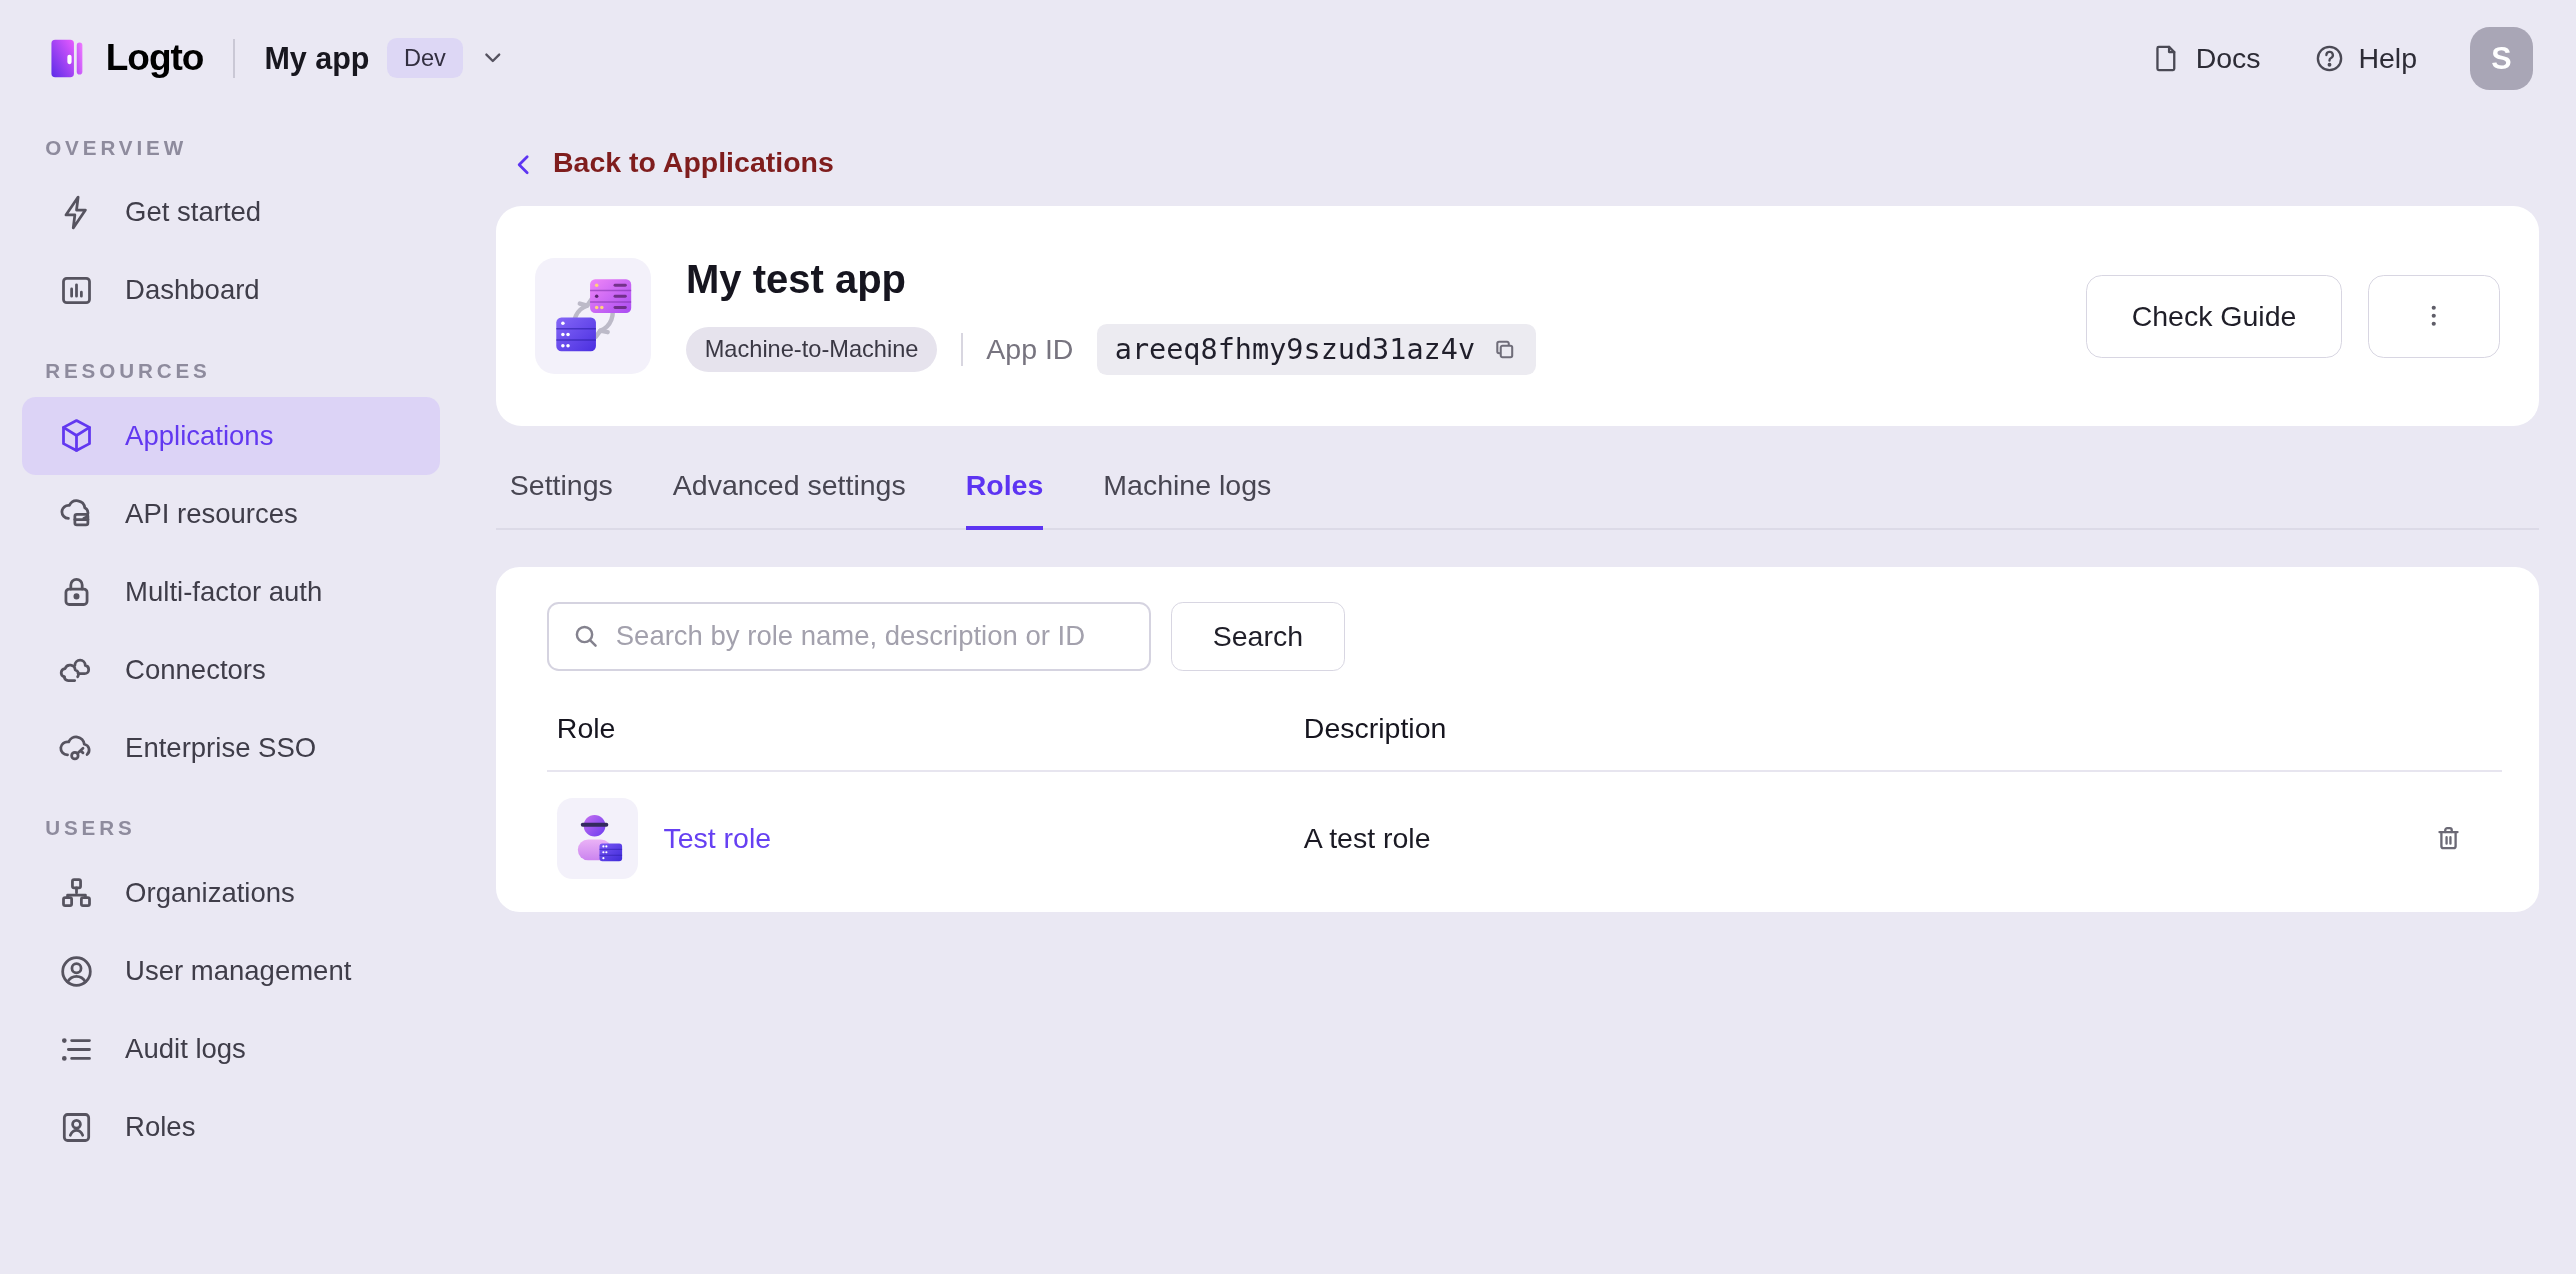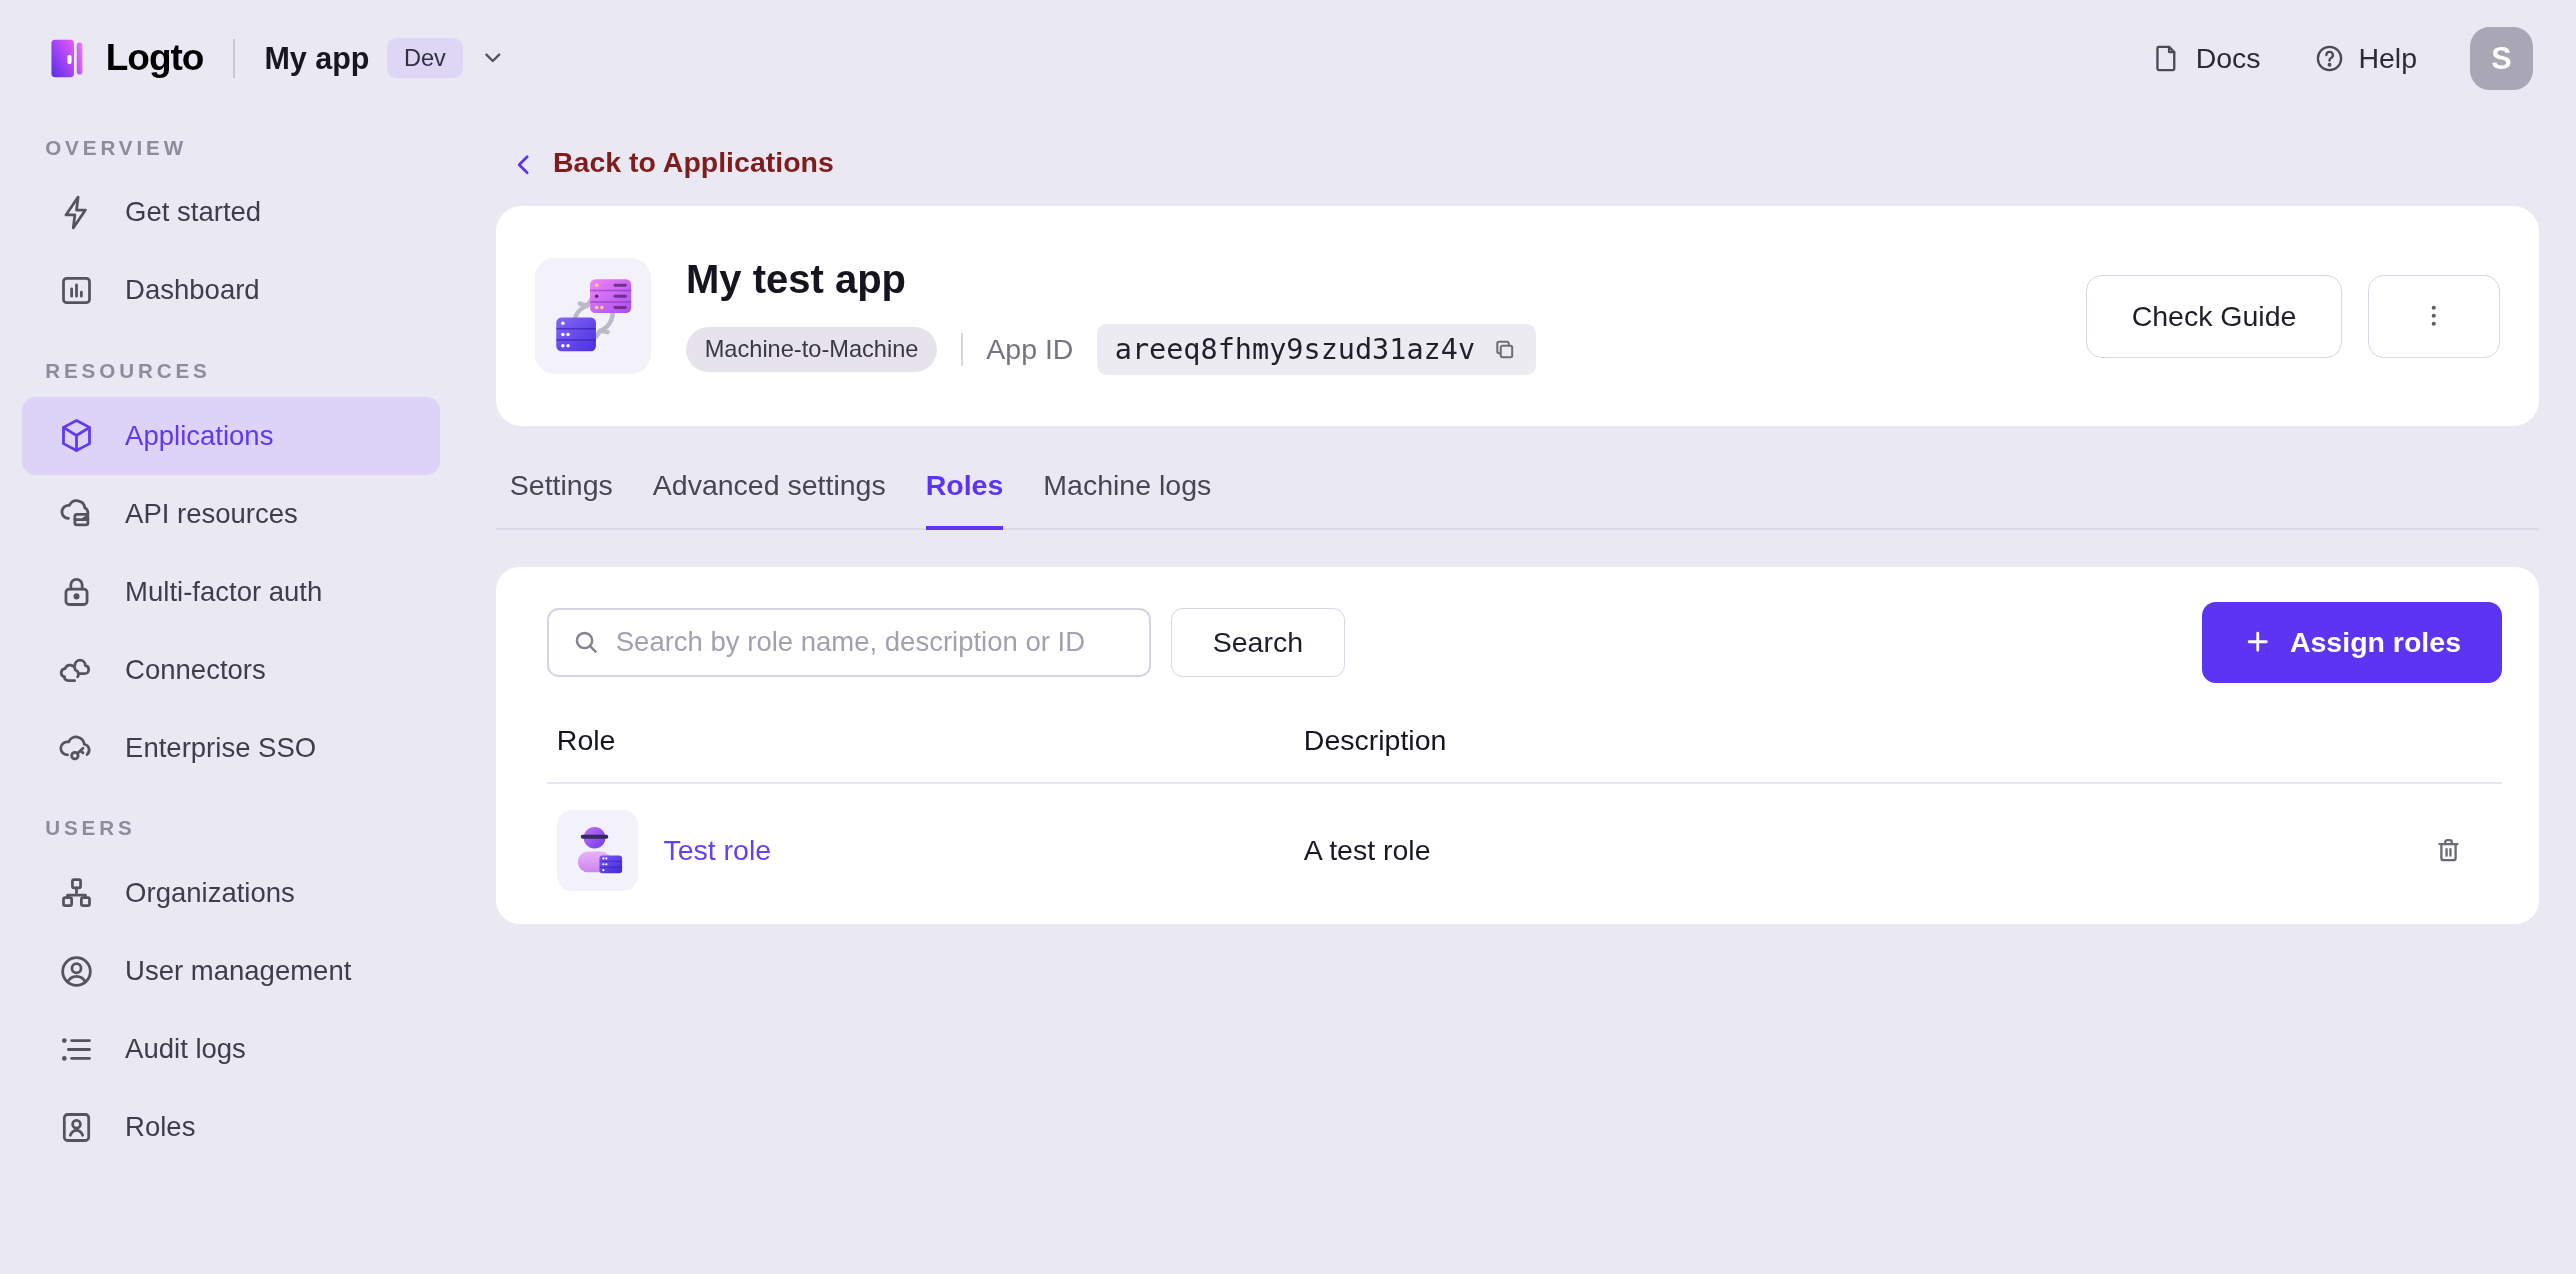--- a/index.html
+++ b/index.html
@@ -62,21 +62,21 @@
                 border-radius:9.8px; padding:8.8px 17.7px; cursor:pointer; }
   .appid-value { font-family:"DejaVu Sans Mono", monospace; font-size:28.5px; color:#201f2b; }
   .app-actions { margin-left:auto; display:flex; align-items:center; gap:25.6px; }
   .btn { display:flex; align-items:center; justify-content:center; cursor:pointer;
          border:1px solid #d8d6e2; background:#fff; border-radius:15.7px;
          font-size:28.5px; font-weight:500; color:#1f1e28; font-family:inherit; }
   .btn-check { height:83px; padding:0 45px; }
   .btn-kebab { height:83px; width:132px; color:#5f5d68; }
 
   
-  .tabs { display:flex; gap:40px; margin-top:43px; padding-left:13.8px;
+  .tabs { display:flex; gap:60px; margin-top:43px; padding-left:13.8px;
           border-bottom:2px solid #dcdae7; }
   .tab { font-size:28.5px; font-weight:500; color:#484652; padding-bottom:23.6px;
          border-bottom:4.9px solid transparent; margin-bottom:-2px; cursor:pointer; }
   .tab.active { color:#5d34f2; font-weight:700; border-bottom-color:#5d34f2; }
 
   
   .roles-card { margin-top:37px; padding:35px 37px 33px 51px; border-radius:23.6px; }
   .toolbar { display:flex; align-items:center; }
   .search-box { width:604px; height:69px; background:#fff; border:2px solid #d5d3e0;
                 border-radius:11.8px; display:flex; align-items:center; gap:15.7px; padding:0 21.6px; }
@@ -375,28 +375,20 @@
         <div class="search-box">
           <span>
             <svg width="29.5" height="29.5" viewBox="0 0 24 24" fill="none" stroke="#84828e" stroke-width="2" stroke-linecap="round">
                 <circle cx="11" cy="11" r="6.2"></circle>
                 <path d="M15.7 15.7 20 20"></path>
               </svg>
           </span>
           <input type="text" placeholder="Search by role name, description or ID" style="">
         </div>
         <button class="btn btn-search">Search</button>
-        <button class="btn-assign">
-          <span>
-            <svg width="29.5" height="29.5" viewBox="0 0 24 24" fill="none" stroke="#fff" stroke-width="2.3" stroke-linecap="round">
-                <path d="M12 5v14M5 12h14"></path>
-              </svg>
-          </span>
-          <span>Assign roles</span>
-        </button>
       </div>
 
       <div class="role-table">
         <div class="t-head">
           <div>Role</div>
           <div>Description</div>
           <div></div>
         </div>
         <div class="t-row">
           <div class="role-cell">

